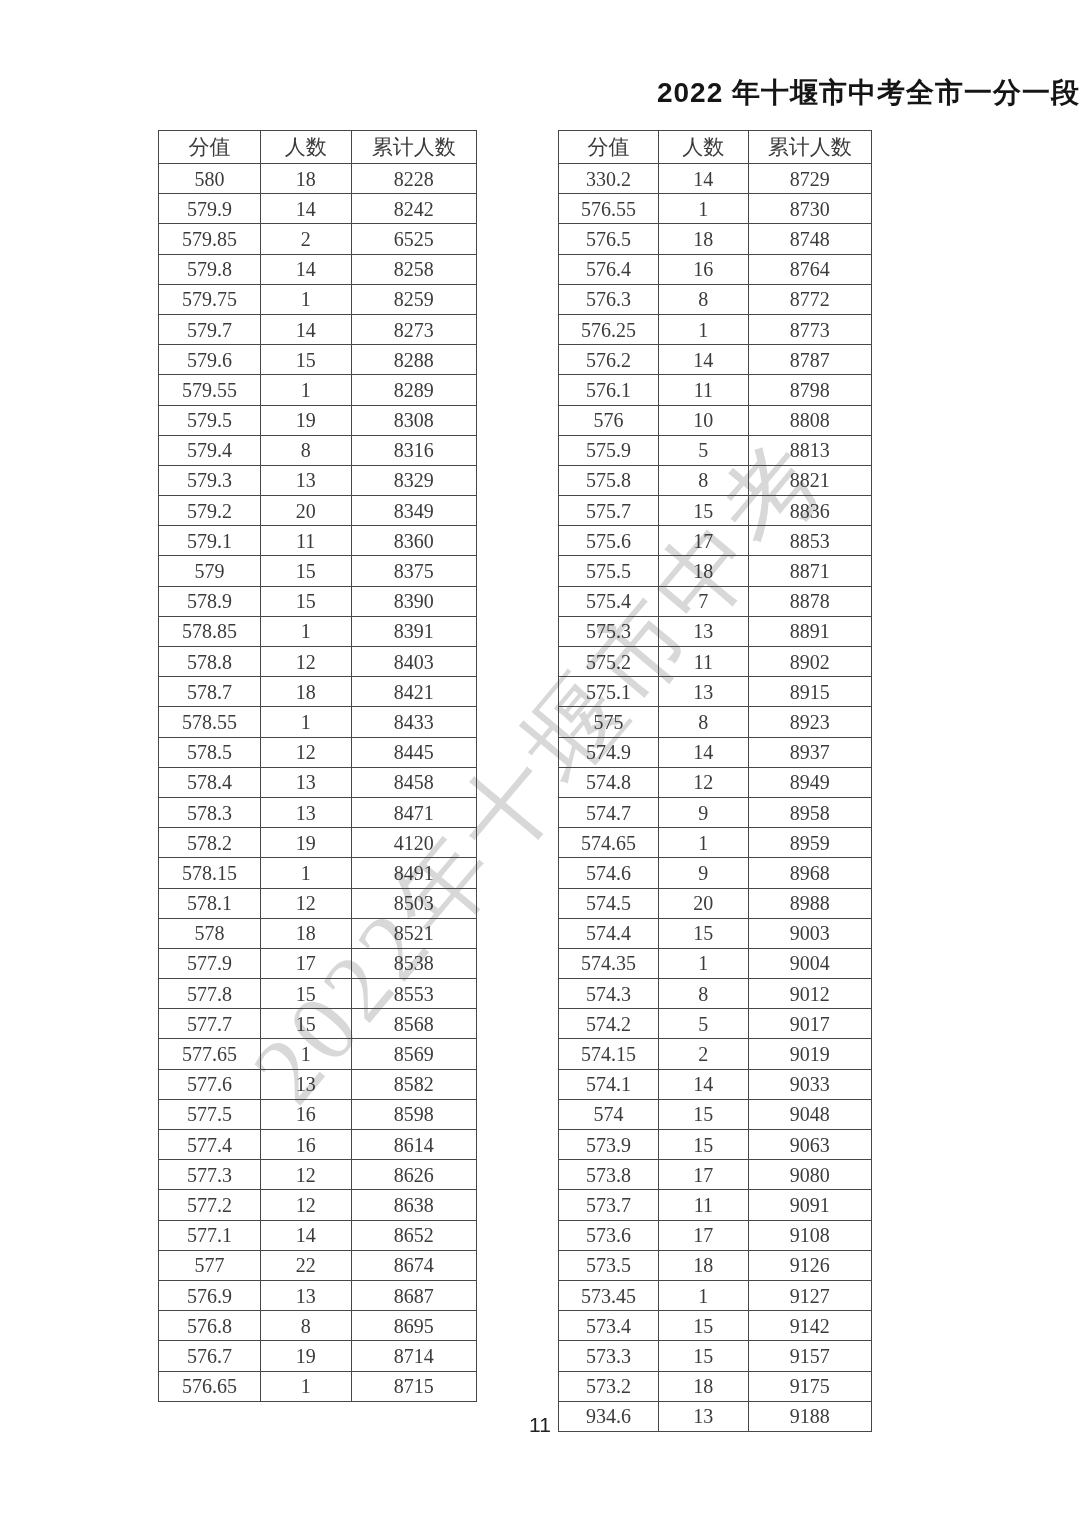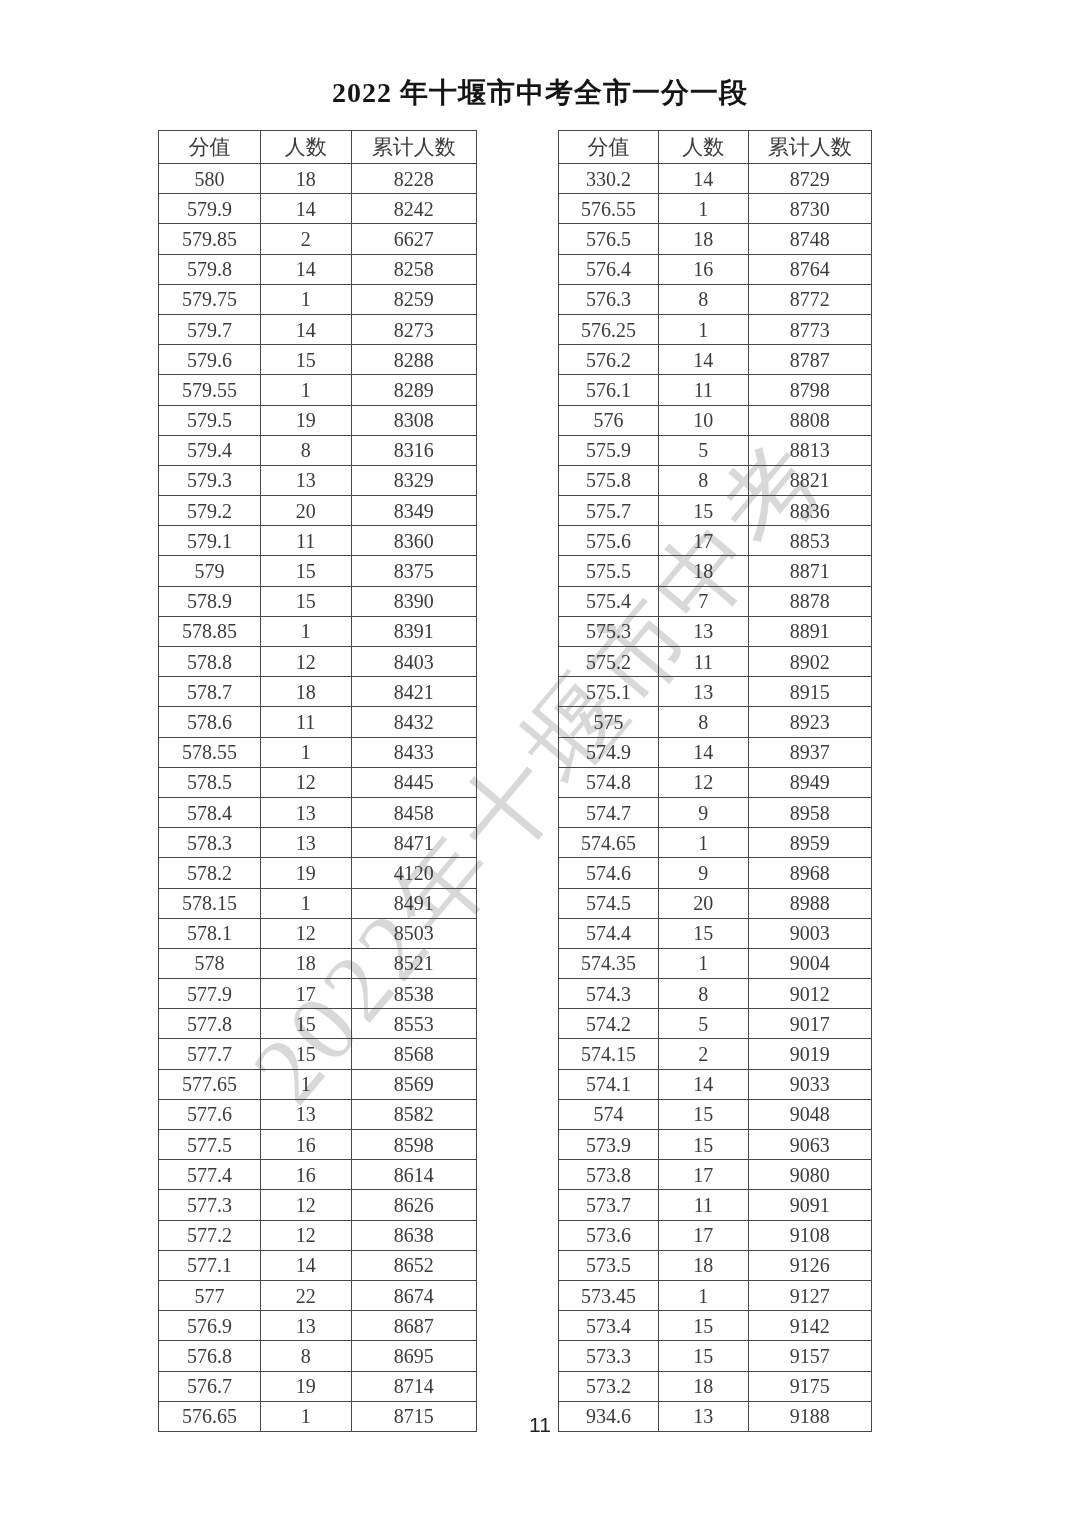--- a/index.html
+++ b/index.html
@@ -13,23 +13,23 @@
     font-family:"Liberation Serif","DejaVu Serif",serif;
   }
   .watermark{
     position:absolute; left:540px; top:772px; z-index:0;
     transform:translate(-50%,-50%) rotate(-50deg);
     font-size:96px; letter-spacing:6px; white-space:nowrap;
     color:var(--watermark); font-weight:400;
   }
   .title{
     position:absolute; top:74px; left:0; width:100%; margin:0; z-index:1;
-    text-align:center; font-size:28px; font-weight:700; letter-spacing:1px;
+    text-align:right; font-size:28px; font-weight:700; letter-spacing:1px;
     color:var(--title);
-    font-family:Liberation Serif, serif;
+    font-family:Liberation Sans, sans-serif;
   }
   table.score-table{
     position:absolute; top:130px; z-index:1;
     border-collapse:collapse; table-layout:fixed; background:transparent;padding-left:16px;
   }
   table.score-table.left{ left:158px; width:319px; }
   table.score-table.right{ left:558px; width:314px; }
   .score-table th, .score-table td{
     border:1px solid var(--border);
     text-align:center; vertical-align:middle; padding:0;
@@ -74,21 +74,21 @@
           <td>8228</td>
         </tr>
         <tr>
           <td>579.9</td>
           <td>14</td>
           <td>8242</td>
         </tr>
         <tr>
           <td>579.85</td>
           <td>2</td>
-          <td>6627</td>
+          <td>6525</td>
         </tr>
         <tr>
           <td>579.8</td>
           <td>14</td>
           <td>8258</td>
         </tr>
         <tr>
           <td>579.75</td>
           <td>1</td>
           <td>8259</td>
@@ -150,25 +150,20 @@
         </tr>
         <tr>
           <td>578.8</td>
           <td>12</td>
           <td>8403</td>
         </tr>
         <tr>
           <td>578.7</td>
           <td>18</td>
           <td>8421</td>
-        </tr>
-        <tr>
-          <td>578.6</td>
-          <td>11</td>
-          <td>8432</td>
         </tr>
         <tr>
           <td>578.55</td>
           <td>1</td>
           <td>8433</td>
         </tr>
         <tr>
           <td>578.5</td>
           <td>12</td>
           <td>8445</td>

